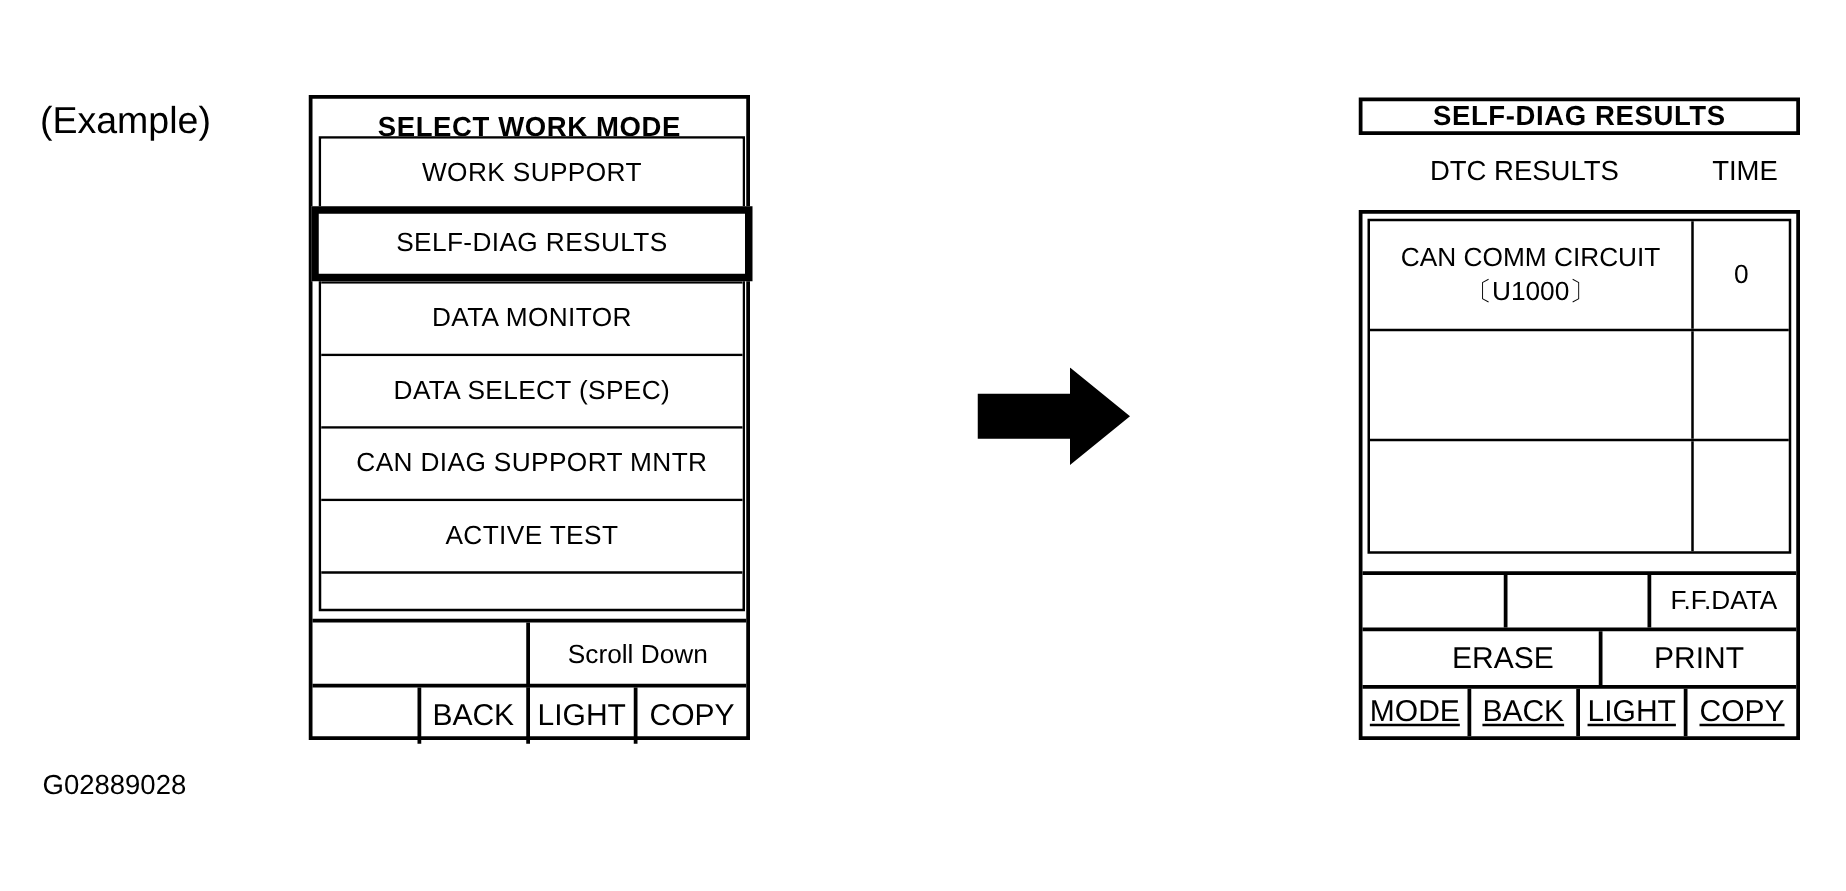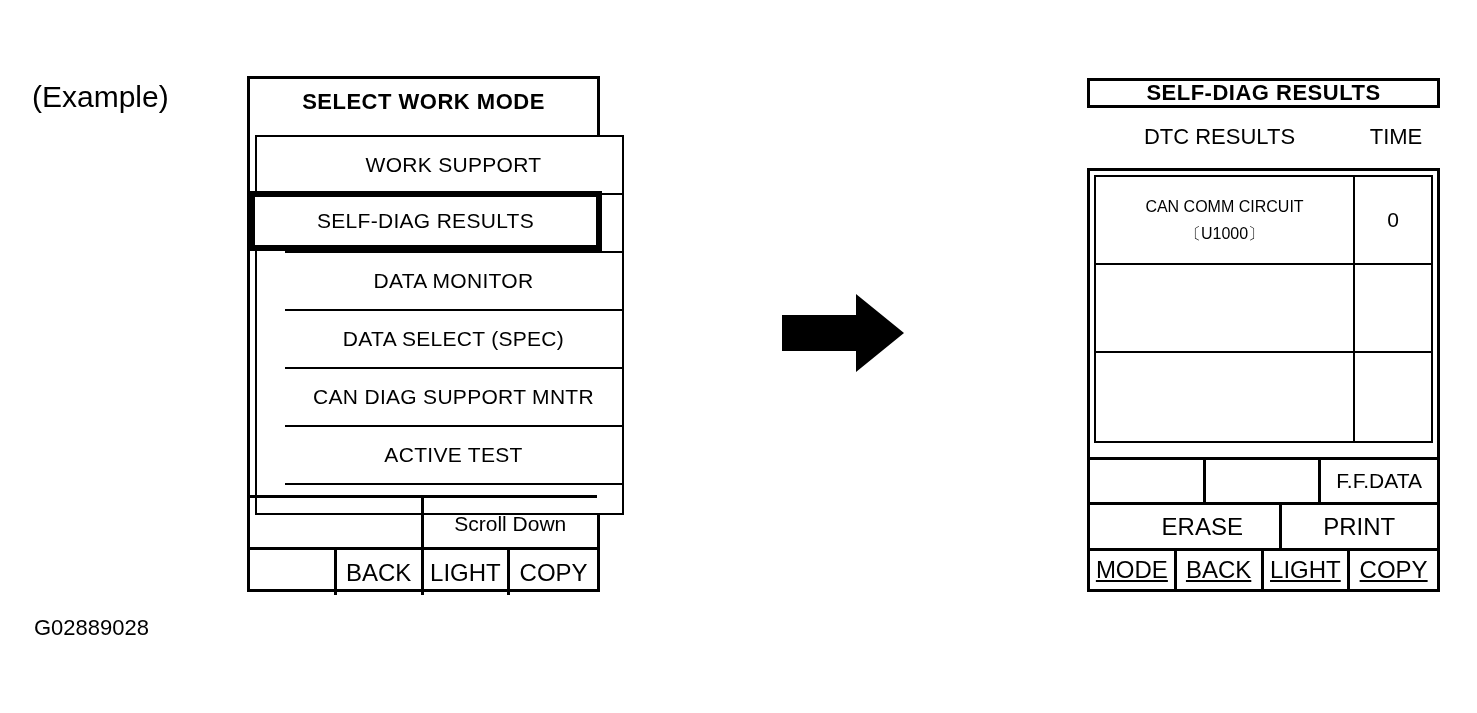--- a/index.html
+++ b/index.html
@@ -58,26 +58,25 @@
     text-align: center;
     font-size: 22px;
     font-weight: bold;
     letter-spacing: 0.5px;
   }
 
   
   #menu-box {
     position: absolute;
     left: 5px;
-    top: 56px;
+    top: 30px;
     width: 337px;
     height: 376px;
     border: 2px solid #000;
     background: #fff;
-    padding-left: 28px;
   }
   .menu-row {
     position: relative;
     height: 56px;
     line-height: 56px;
     text-align: center;
     font-size: 21px;
     letter-spacing: 0.3px;
     border-bottom: 2px solid #000;
     background: #fff;
@@ -229,21 +228,21 @@
   }
   .dtc-row:last-child { border-bottom: none; }
   .dtc-cell-name {
     flex: 0 0 259px;
     border-right: 2px solid #000;
     box-sizing: border-box;
     display: flex;
     align-items: center;
     justify-content: center;
     text-align: center;
-    font-size: 16px;
+    font-size: 21px;
     line-height: 27px;
     padding: 0 4px;
   }
   .dtc-cell-time {
     flex: 1 1 auto;
     box-sizing: border-box;
     display: flex;
     align-items: center;
     justify-content: center;
     font-size: 21px;

